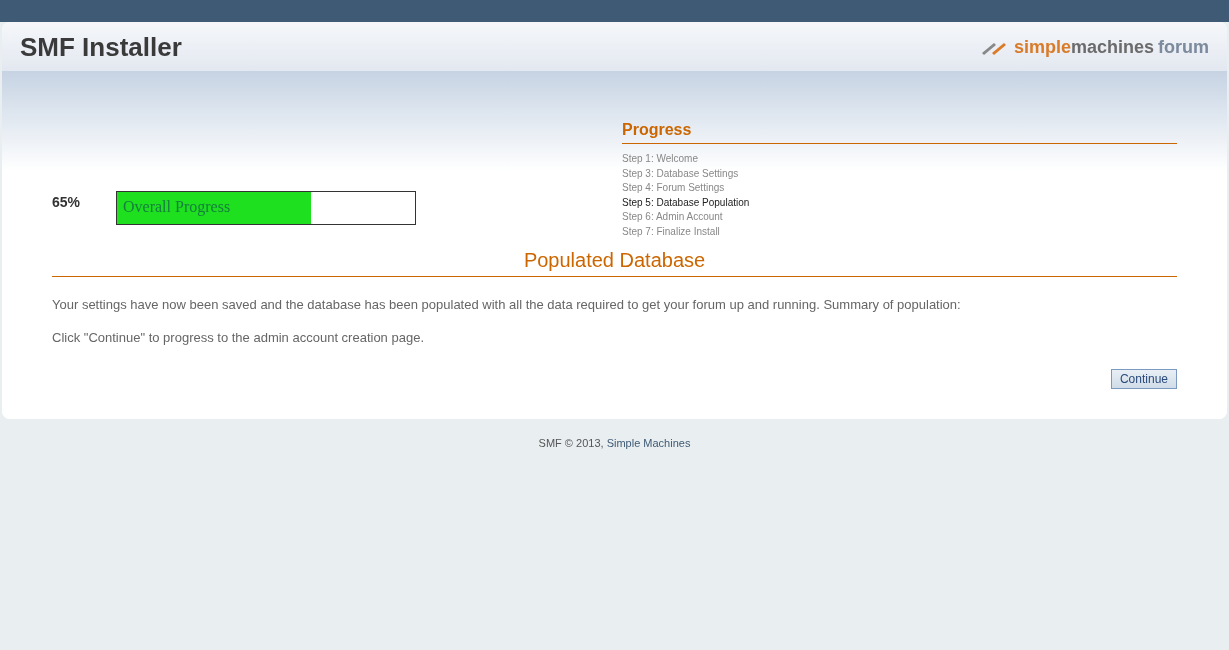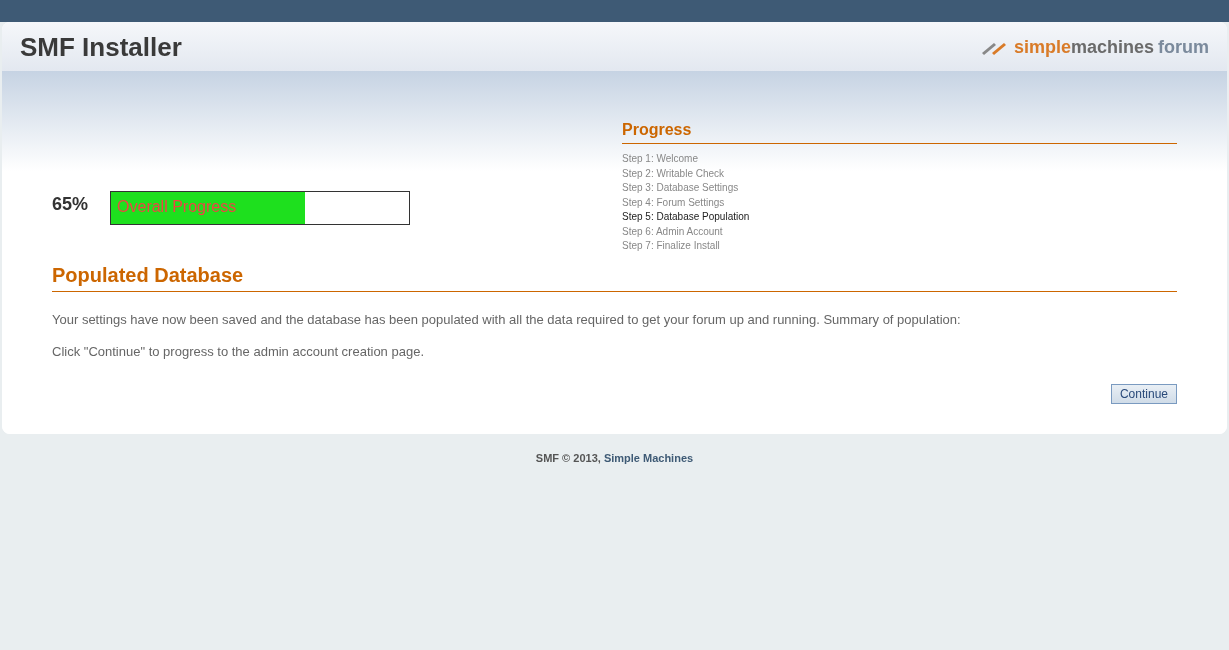--- a/index.html
+++ b/index.html
@@ -61,71 +61,73 @@
   .left-col {
     flex: 1;
     display: flex;
     align-items: flex-start;
     padding-top: 70px;
   }
   .right-col {
     width: 555px;
   }
   .pct {
-    font-size: 18px;
+    font-size: 14px;
     font-weight: bold;
     color: #333;
-    margin-right: 22px;
+    margin-right: 36px;
     margin-top: 3px;
   }
   .prog-wrap {
     border: 1px solid #333;
     width: 300px;
     height: 34px;
     background: #fff;
     position: relative;
   }
   .prog-fill {
     background: #1ee01e;
     height: 100%;
     position: absolute;
     left: 0;
     top: 0;
   }
   .prog-label {
     position: absolute;
     left: 6px;
     top: 6px;
-    color: #ef4444;
+    color: #15803d;
     font-size: 16px;
+    font-family: Liberation Serif, serif;
   }
   h2.section-title {
     color: #cc6600;
     font-size: 16px;
     font-weight: bold;
     border-bottom: 1px solid #cc6600;
     padding-bottom: 4px;
     margin: 0 0 8px 0;
     font-family: "Trebuchet MS", Arial, sans-serif;
   }
   .steps {
     color: #888;
     line-height: 1.45;
     font-size: 10px;
   }
   .steps div { color: #888; }
   .steps .current { color: #222; font-weight: normal; }
   .main-section h2 {
     color: #cc6600;
     font-size: 20px;
-    font-weight: bold;
+    font-weight: normal;
     border-bottom: 1px solid #cc6600;
     padding-bottom: 4px;
     margin: 10px 0 18px 0;
     font-family: "Trebuchet MS", Arial, sans-serif;
+    text-align: center;
   }
   .main-section p {
     color: #666;
     line-height: 1.5;
   }
   .main-section ul {
     color: #666;
     margin: 8px 0 18px 0;
     padding-left: 40px;
   }
@@ -141,21 +143,20 @@
     font-size: 12px;
     padding: 2px 8px;
     cursor: pointer;
     font-family: Verdana, Geneva, sans-serif;
   }
   .footer {
     text-align: center;
     color: #555;
     font-size: 11px;
     padding: 18px 0;
-    font-weight: bold;
   }
   .footer a { color: #3e5a75; text-decoration: none; }
 </style>
 </head>
 <body>
 
 <div class="top-bar"></div>
 
 <div class="wrapper">
 
@@ -181,21 +182,20 @@
         <div class="prog-wrap">
           <div class="prog-fill" id="prog-fill" style="width: 65%;"></div>
           <div class="prog-label">Overall Progress</div>
         </div>
       </div>
 
       <div class="right-col">
         <h2 class="section-title">Progress</h2>
         <div class="steps" id="steps">
             <div>Step 1: Welcome</div>
-            <div>Step 2: Writable Check</div>
             <div>Step 3: Database Settings</div>
             <div>Step 4: Forum Settings</div>
             <div class="current">Step 5: Database Population</div>
             <div>Step 6: Admin Account</div>
             <div>Step 7: Finalize Install</div>
           </div>
       </div>
 
     </div>
 

